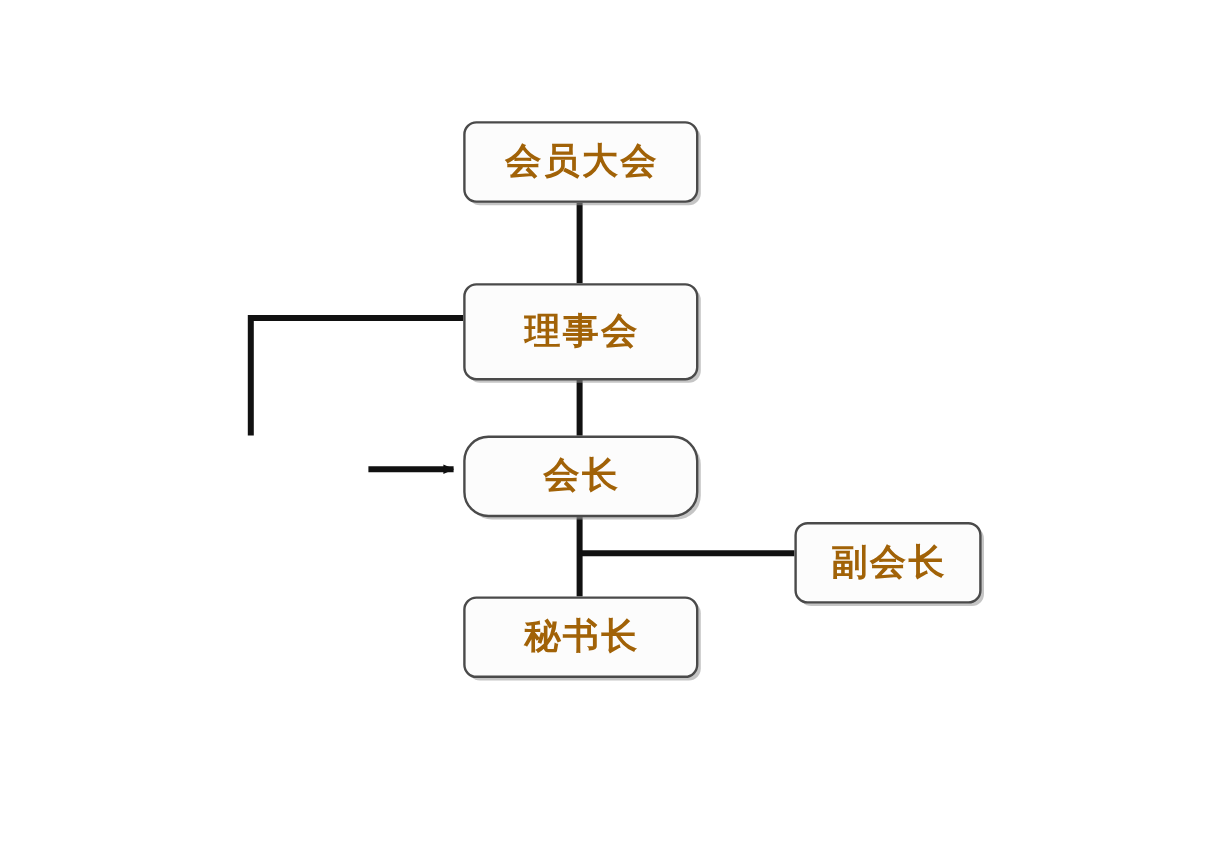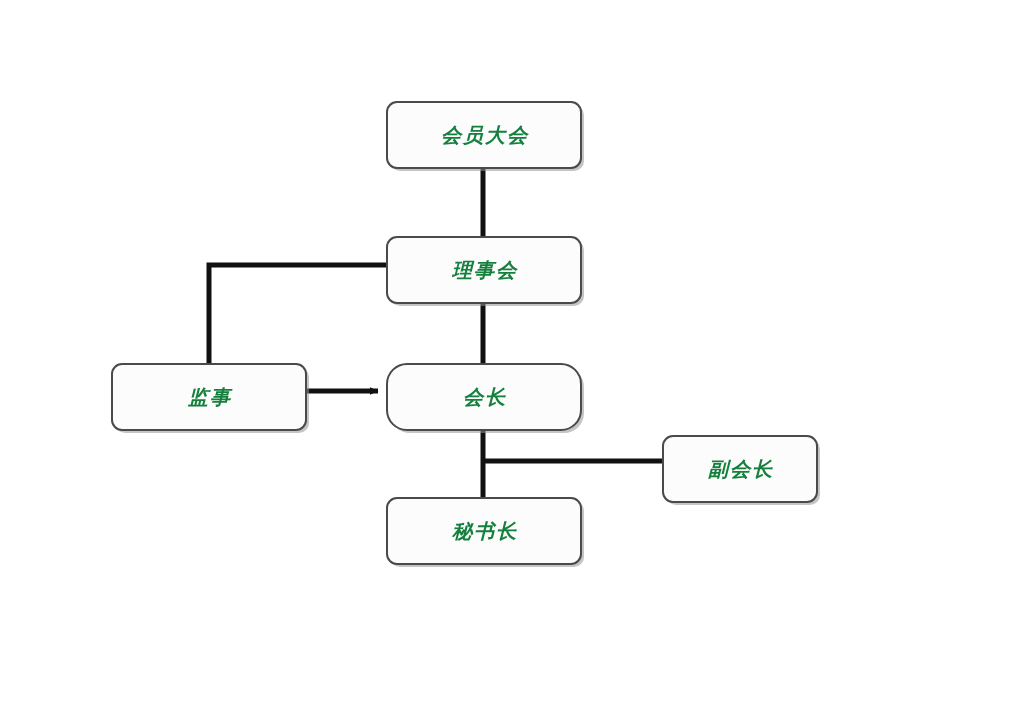--- a/index.html
+++ b/index.html
@@ -31,27 +31,26 @@
     border: 2px solid #4a4a4a;
     border-radius: 11px;
     box-shadow: 3px 3px 0 -1px rgba(150,150,150,0.55);
     display: flex;
     align-items: center;
     justify-content: center;
   }
   .node-label {
     font-family: "DejaVu Sans", "Liberation Sans", sans-serif;
     font-weight: bold;
-    font-size: 20px;
+    font-size: 30px;
     line-height: 1;
-    color: #15803d;
+    color: #a16207;
     letter-spacing: 2px;
     text-indent: 2px;
     white-space: nowrap;
-    font-style: italic;
     -webkit-font-smoothing: none;
   }
 </style>
 </head>
 <body>
 
 <div id="canvas">
 
   <svg id="chart-svg" viewBox="0 0 1024 712" xmlns="http://www.w3.org/2000/svg">
     <defs>
@@ -70,27 +69,24 @@
 
     <polyline points="483,461 662,461" fill="none" stroke="#111111" stroke-width="5"></polyline>
 
     <line x1="307" y1="391" x2="378" y2="391" stroke="#111111" stroke-width="5" marker-end="url(#arrowhead)"></line>
   </svg>
 
   <div class="node-box" style="left:386px; top:101px; width:196px; height:68px;">
     <span class="node-label">会员大会</span>
   </div>
 
-  <div class="node-box" style="left:386px; top:236px; width:196px; height:68px;">
+  <div class="node-box" style="left:386px; top:236px; width:196px; height:81px;">
     <span class="node-label">理事会</span>
   </div>
 
-  <div class="node-box" style="left:111px; top:363px; width:196px; height:68px;">
-    <span class="node-label">监事</span>
-  </div>
 
   <div class="node-box" style="left:386px; top:363px; width:196px; height:68px;border-radius:21px;">
     <span class="node-label">会长</span>
   </div>
 
   <div class="node-box" style="left:662px; top:435px; width:156px; height:68px;">
     <span class="node-label">副会长</span>
   </div>
 
   <div class="node-box" style="left:386px; top:497px; width:196px; height:68px;text-align:center;">

